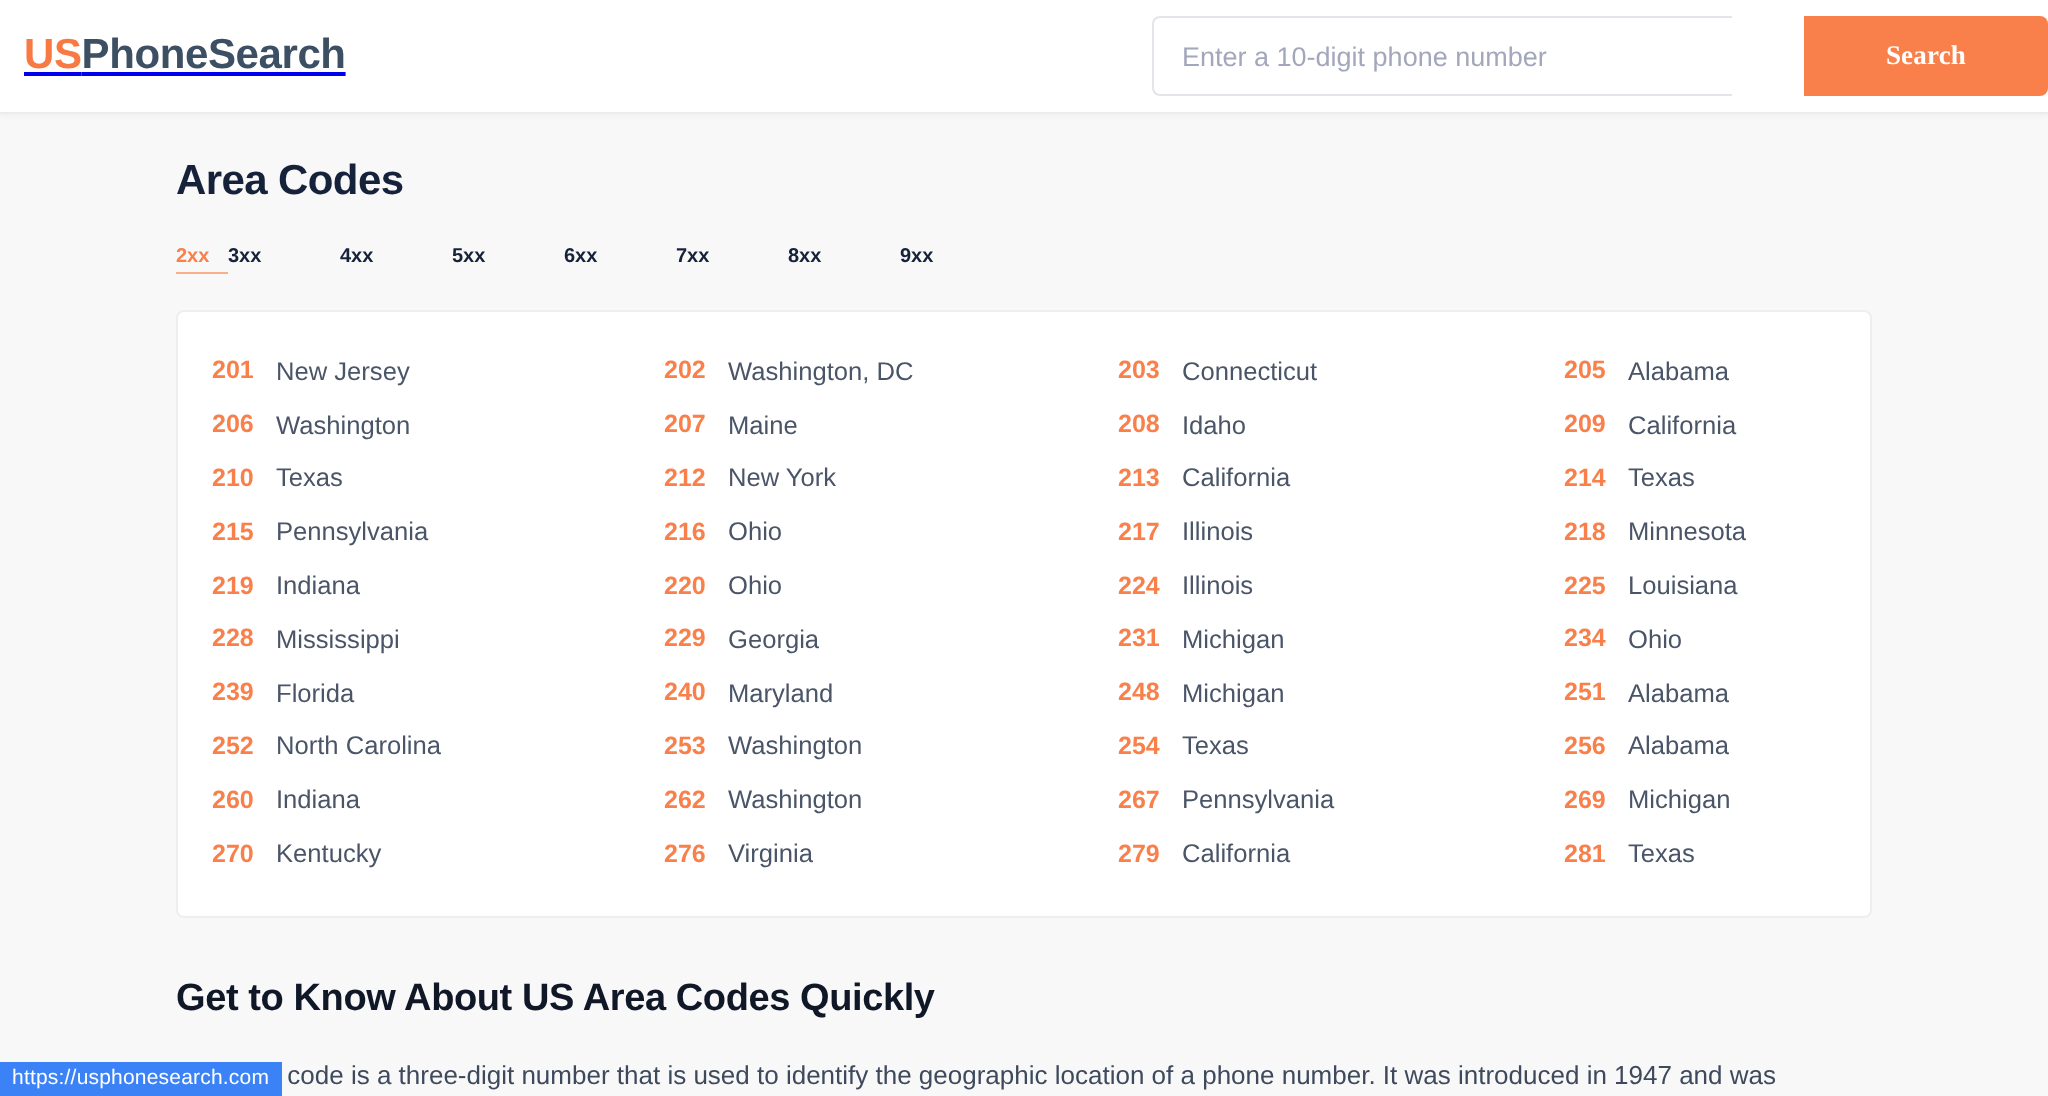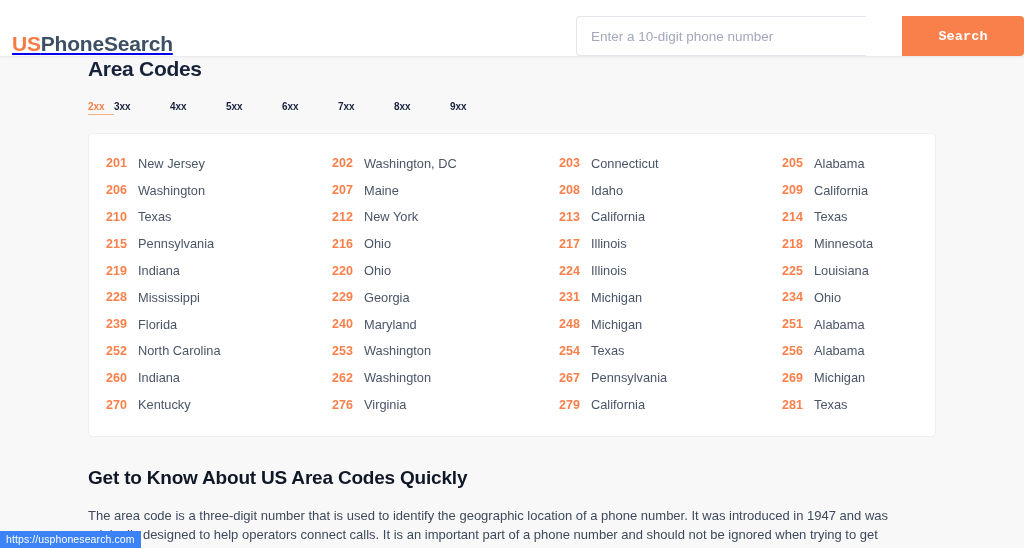--- a/index.html
+++ b/index.html
@@ -15,21 +15,21 @@
     background: #f8f8f9;
     color: #2d3748;
     position: relative;
   }
 
   
   .site-header {
     height: 57px;
     background: #ffffff;
     display: flex;
-    align-items: flex-end;
+    align-items: center;
     justify-content: space-between;
     padding: 0 0 0 12px;
     border-bottom: 1px solid #ececf0;
     box-shadow: 0 1px 3px rgba(0,0,0,0.04);
     position: relative;
     z-index: 5;
   }
 
   .logo {
     font-size: 21px;
@@ -64,21 +64,21 @@
   .search-input::placeholder {
     color: #a3a7bb;
     font-size: 13.5px;
   }
 
   .search-button {
     width: 122px;
     border: none;
     background: #f9804a;
     color: #ffffff;
-    font-family: Liberation Mono, monospace;
+    font-family: Liberation Serif, serif;
     font-size: 13.5px;
     font-weight: 700;
     border-radius: 0 4px 4px 0;
     cursor: pointer;
     letter-spacing: 0.1px;
     margin-left: 36px;
   }
 
   
   .main {
@@ -88,20 +88,21 @@
   .content-width {
     width: 850px;
     margin-left: 88px;
   }
 
   .page-title {
     font-size: 21px;
     font-weight: 700;
     color: #16213a;
     letter-spacing: -0.3px;
+    margin-top: 22px;
   }
 
   .tabs {
     display: flex;
     gap: 0px;
     margin-top: 20px;
   }
 
   .tab {
     font-size: 10px;

